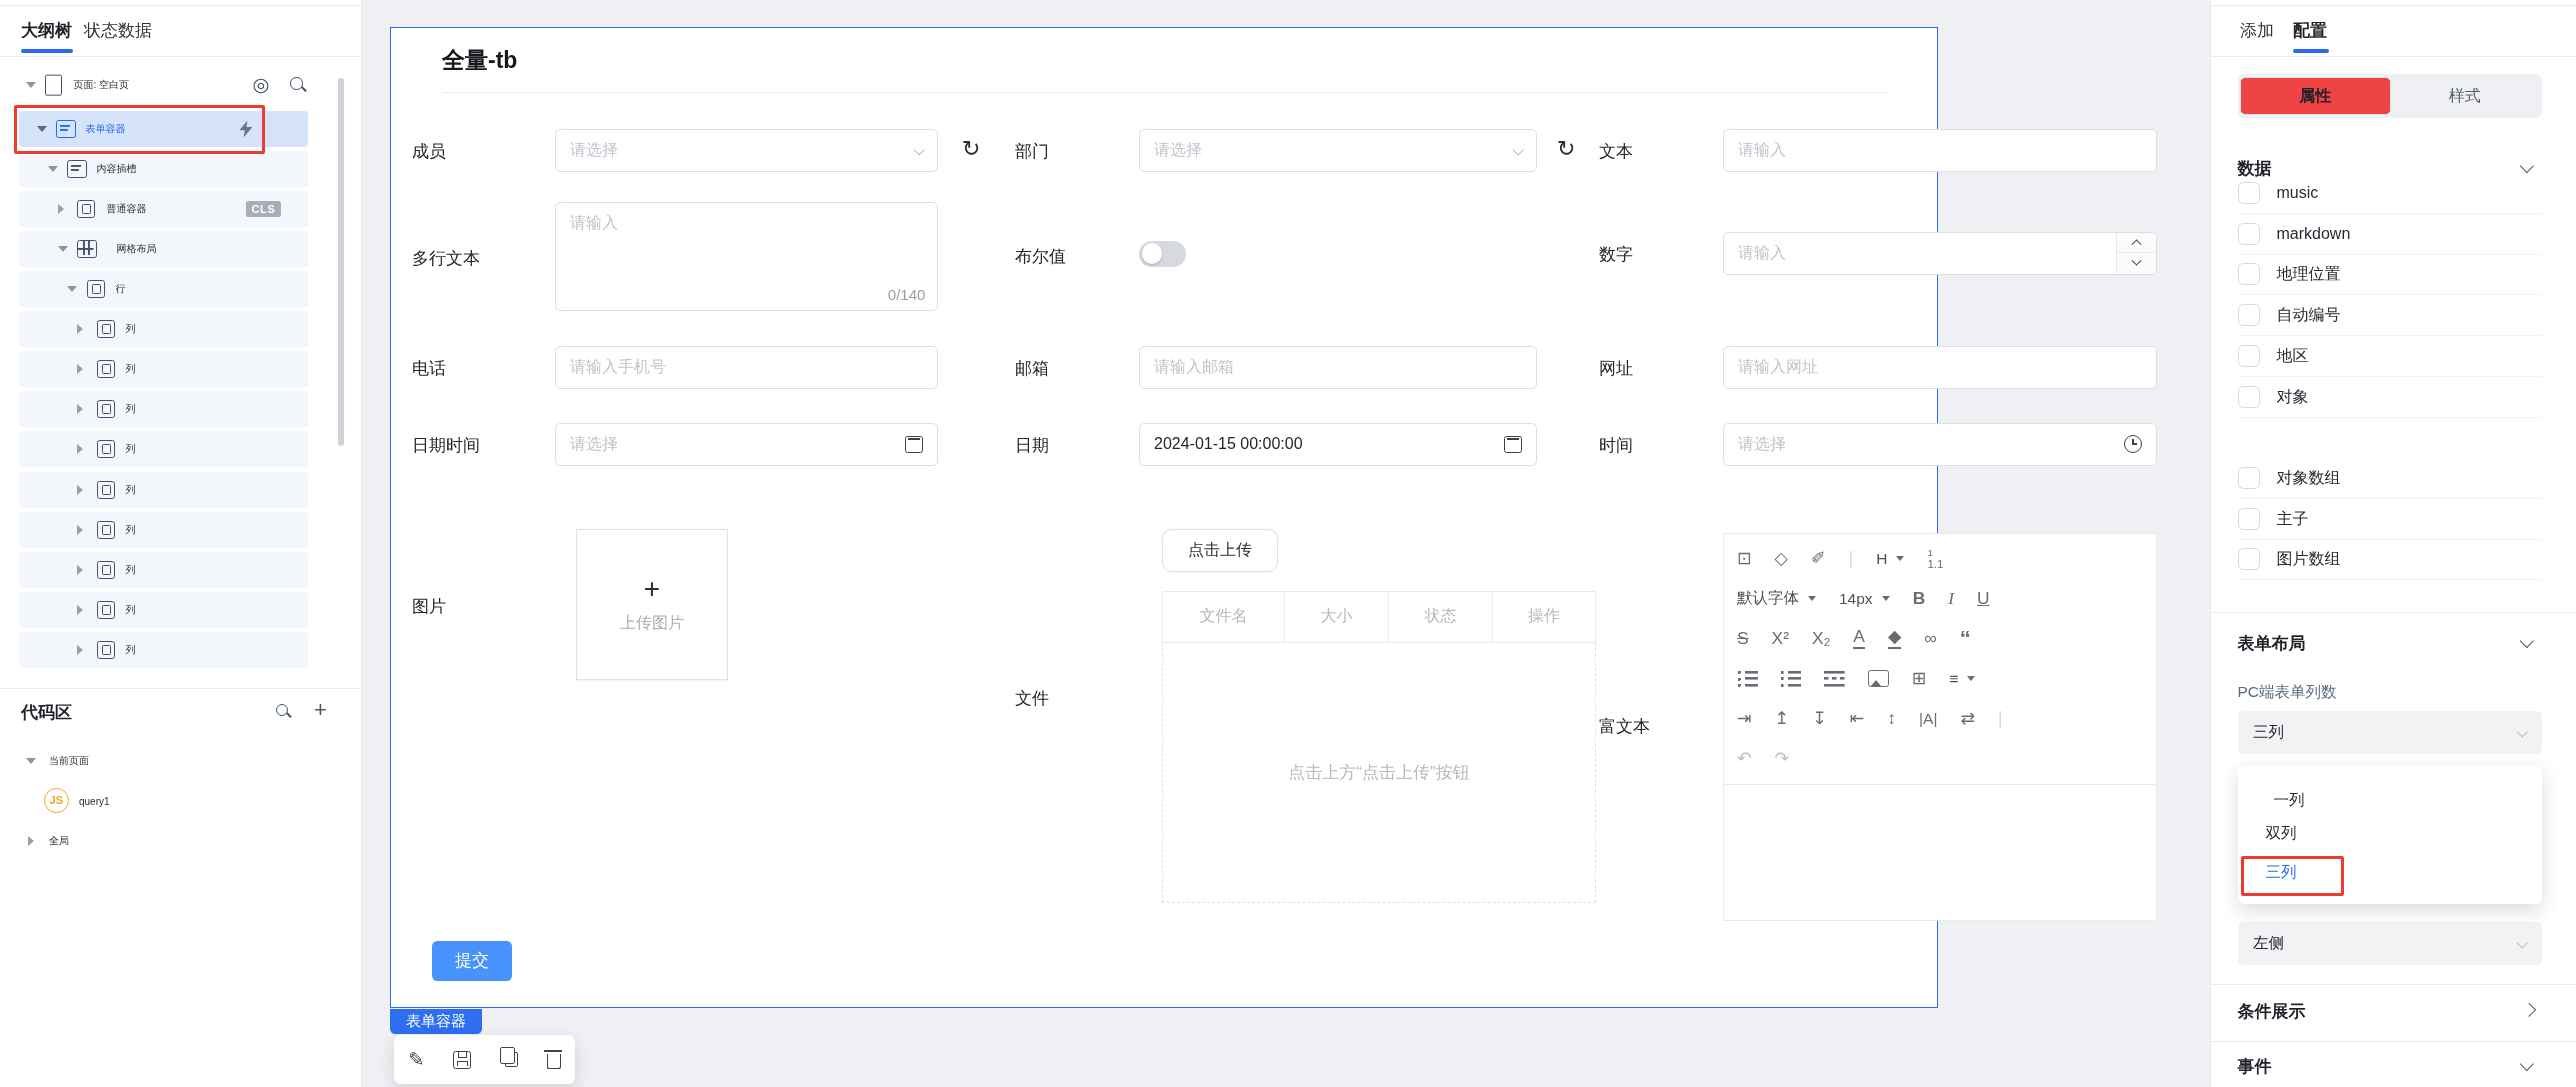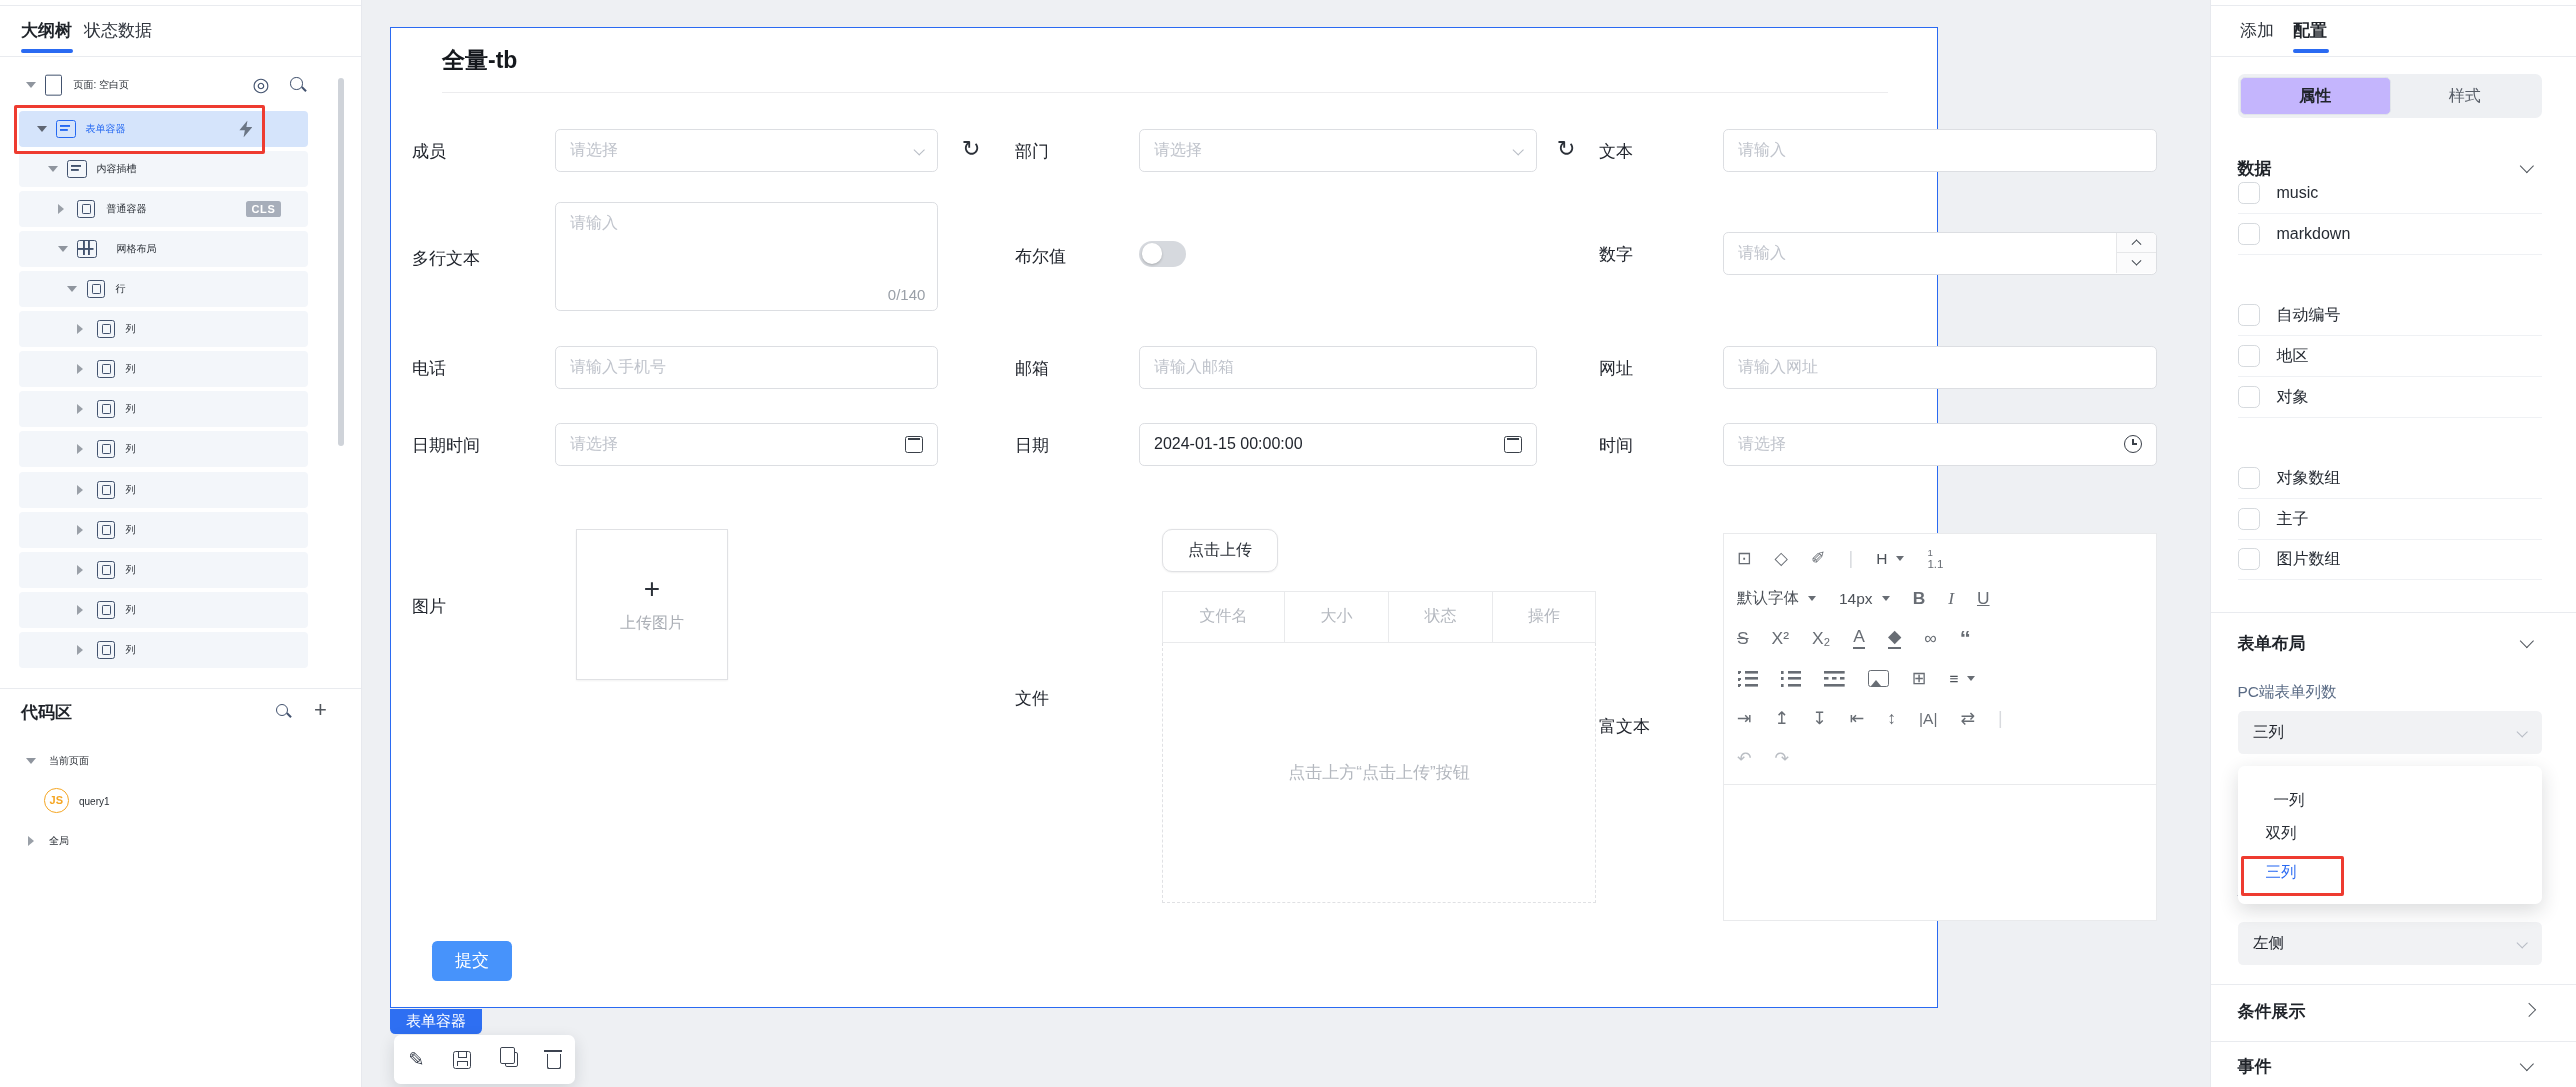--- a/index.html
+++ b/index.html
@@ -127,21 +127,21 @@
   .ic-save::before { content:''; position:absolute; left:3.9px; top:-0.6px; width:6.5px; height:5.8px; border:1.9px solid #3c4350; border-top:none; }
   .ic-save::after { content:''; position:absolute; left:2.6px; bottom:1.3px; width:9px; height:4.5px; border:1.9px solid #3c4350; border-bottom:none; }
   .ic-copy { width:13px; height:15.5px; border:1.9px solid #3c4350; border-radius:1.9px; position:relative; margin-left:5.2px; }
   .ic-copy::before { content:''; position:absolute; left:-5.8px; top:-5.8px; width:13px; height:15.5px; border:1.9px solid #3c4350; border-radius:1.9px; background:#fff; }
   .ic-trash { width:14px; height:15.5px; border:1.9px solid #3c4350; border-top:none; border-radius:0 0 2.6px 2.6px; position:relative; margin-top:3.9px; }
   .ic-trash::before { content:''; position:absolute; left:-3.9px; top:-3.9px; width:18px; height:1.9px; background:#3c4350; }
 
   
   .seg { position:absolute; display:flex; background:#eef0f3; border-radius:6.5px; padding:2.6px; }
   .seg > div { flex:1; display:flex; align-items:center; justify-content:center; font-size:16px; border-radius:5.2px; color:#565c66; }
-  .seg > div.on { background:#c4b5fd; border:1.3px solid #e1e5ea; color:#1f2329; font-weight:600; }
+  .seg > div.on { background:#ef4444; border:1.3px solid #e1e5ea; color:#1f2329; font-weight:600; }
   .chk-row { position:absolute; display:flex; align-items:center; border-bottom:1.3px solid #eff1f4; }
   .chk { width:22px; height:22px; border:1.3px solid #d6dade; border-radius:5.2px; background:#fff; flex:none; }
   .chk-lbl { margin-left:17px; font-size:16px; color:#262b33; }
   .field-lbl { position:absolute; font-size:15.5px; color:#5a6b85; }
   .rselect { position:absolute; height:43px; background:#f1f2f4; border-radius:5.2px; display:flex; align-items:center; padding:0 15.5px; font-size:15.5px; color:#22262e; }
   .dropdown { position:absolute; background:#fff; border-radius:6.5px; box-shadow:0 6.5px 19.4px rgba(31,35,41,.16); z-index:5; }
   .dd-opt { position:absolute; left:28px; right:13px; height:39px; display:flex; align-items:center; font-size:15.5px; color:#262b33; }
   .dd-opt.on { color:#2a6af2; }
 </style>
 </head>
@@ -470,20 +470,24 @@
     <span class="abs chev dark" style="left:311px;top:161px;"></span>
 
     <div class="chk-row" style="left:26.5px;top:173px;width:304px;height:41px;">
         <span class="chk"></span>
         <span class="chk-lbl">music</span>
       </div>
     <div class="chk-row" style="left:26.5px;top:214px;width:304px;height:41px;">
         <span class="chk"></span>
         <span class="chk-lbl">markdown</span>
       </div>
+    <div class="chk-row" style="left:26.5px;top:254px;width:304px;height:41px;">
+        <span class="chk"></span>
+        <span class="chk-lbl">地理位置</span>
+      </div>
     <div class="chk-row" style="left:26.5px;top:295px;width:304px;height:41px;">
         <span class="chk"></span>
         <span class="chk-lbl">自动编号</span>
       </div>
     <div class="chk-row" style="left:26.5px;top:336px;width:304px;height:41px;">
         <span class="chk"></span>
         <span class="chk-lbl">地区</span>
       </div>
     <div class="chk-row" style="left:26.5px;top:377px;width:304px;height:41px;">
         <span class="chk"></span>

